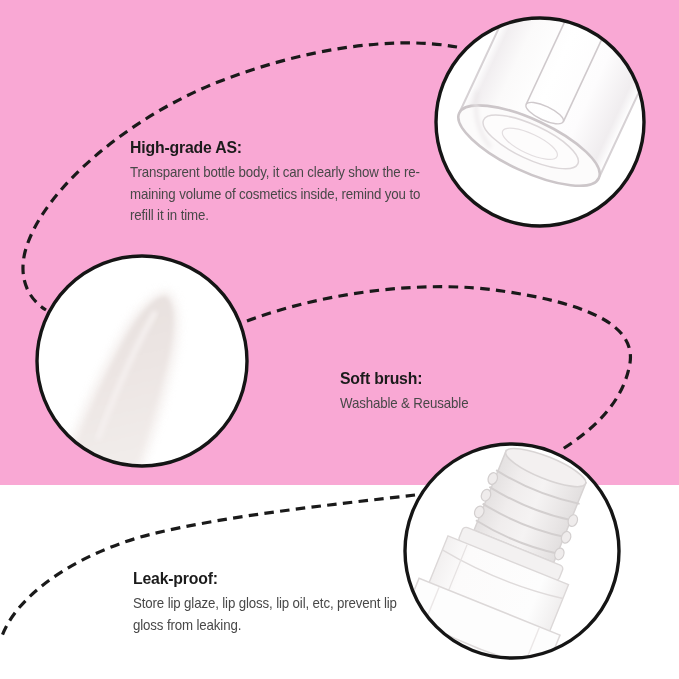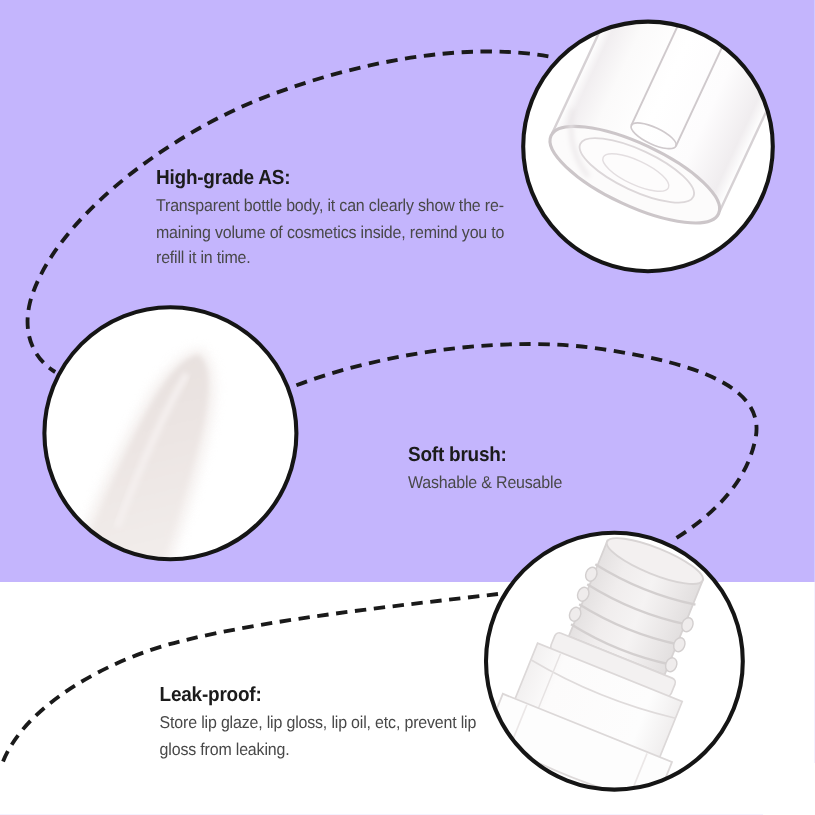--- a/index.html
+++ b/index.html
@@ -5,21 +5,21 @@
   html, body { margin: 0; padding: 0; }
   body {
     width: 679px; height: 679px;
     background: #ffffff;
     font-family: "Liberation Sans", sans-serif;
     overflow: hidden;
   }
   .canvas {
     position: relative;
     width: 679px; height: 485px;
-    background: #c4b5fd;
+    background: #f9a8d4;
   }
   .art {
     position: absolute; left: 0; top: 0;
   }
   .feature {
     position: absolute;
     transform: scaleX(0.93);
     transform-origin: 0 0;
   }
   .feature h3 {

